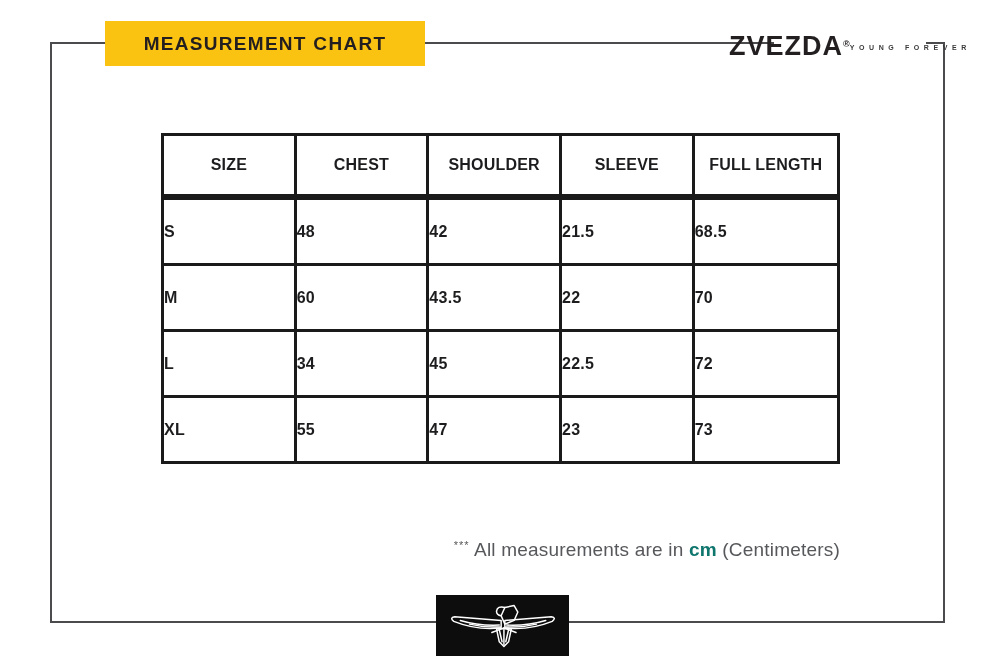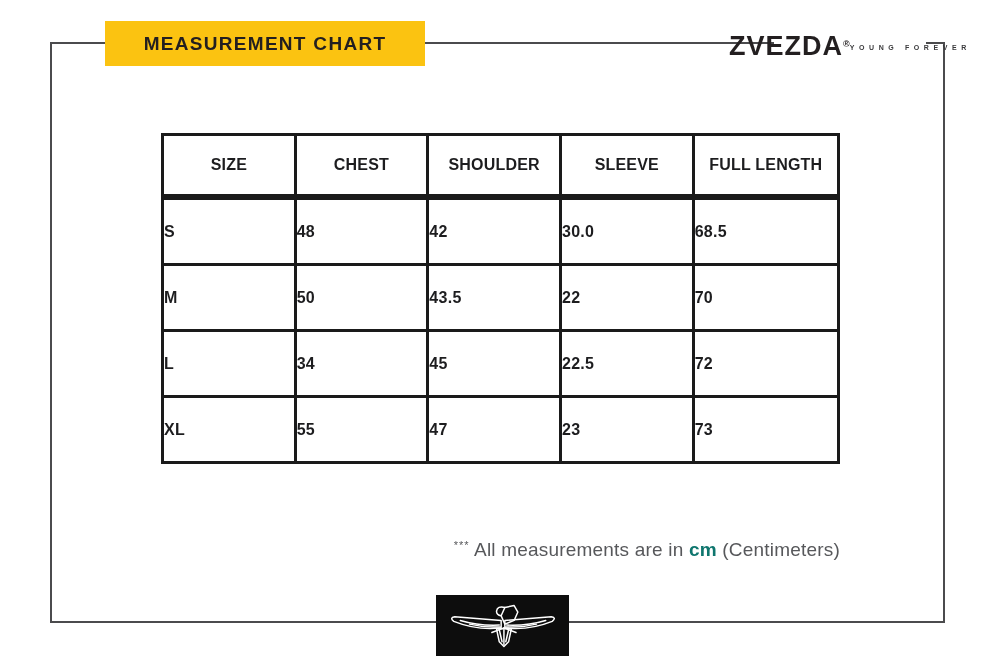--- a/index.html
+++ b/index.html
@@ -85,26 +85,26 @@
           <th>SHOULDER</th>
           <th>SLEEVE</th>
           <th>FULL LENGTH</th>
         </tr>
     </thead>
     <tbody>
         <tr>
           <td>S</td>
           <td>48</td>
           <td>42</td>
-          <td>30.0</td>
+          <td>21.5</td>
           <td>68.5</td>
         </tr>
         <tr>
           <td>M</td>
-          <td>50</td>
+          <td>60</td>
           <td>43.5</td>
           <td>22</td>
           <td>70</td>
         </tr>
         <tr>
           <td>L</td>
           <td>34</td>
           <td>45</td>
           <td>22.5</td>
           <td>72</td>

